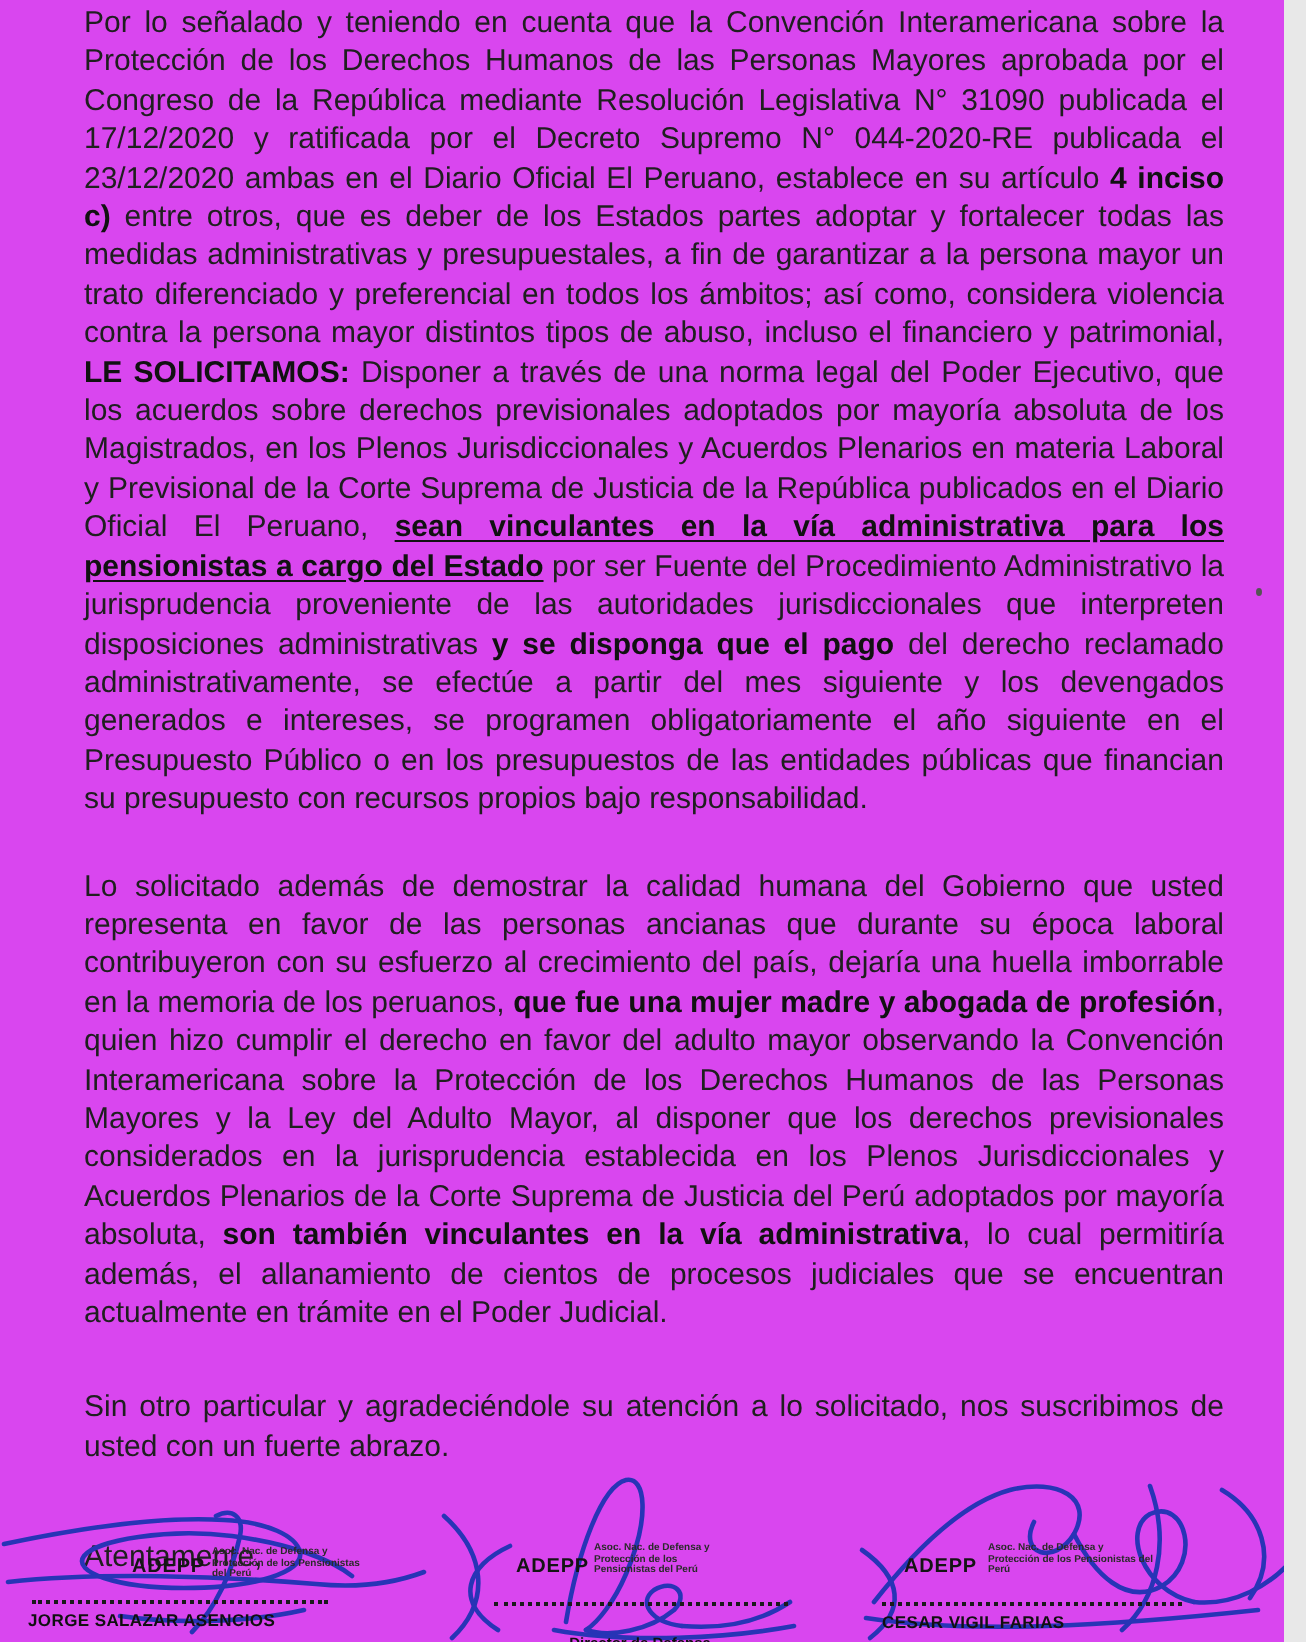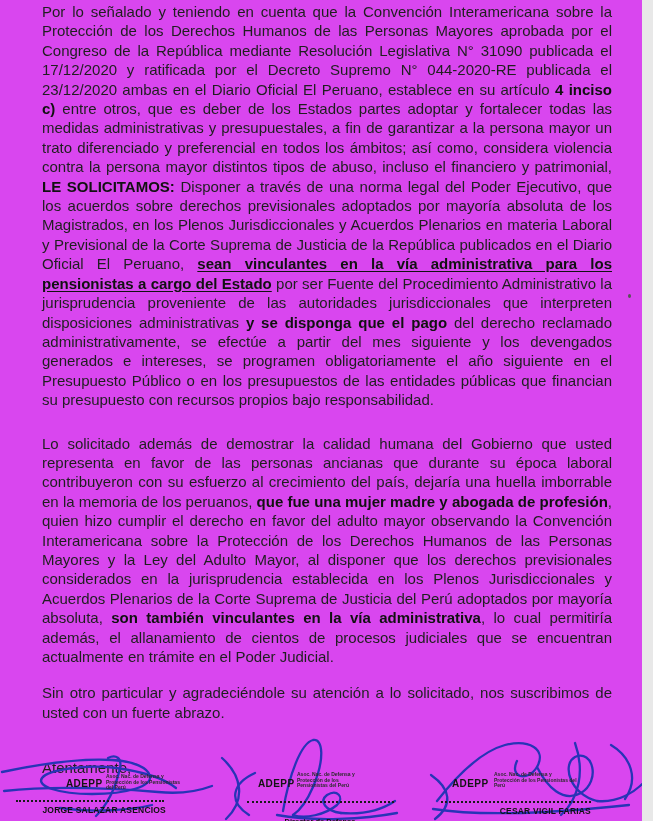--- a/index.html
+++ b/index.html
@@ -1,35 +1,35 @@
 <!DOCTYPE html>
 <html><head>
 <meta charset="utf-8">
 <style>
   html,body{margin:0;padding:0;}
   body{width:653px;height:821px;background:#e8e8e8;font-family:"Liberation Sans","DejaVu Sans",sans-serif;}
   .page{position:relative;width:642px;height:821px;background:#d946ef;overflow:hidden;color:#1d1d1d;}
   .content{position:absolute;left:42px;top:2px;width:570px;}
   .para{font-size:15px;line-height:19.4px;text-align:justify;margin:0;color:#1f1f1f;}
   .p1{margin-bottom:24px;}
-  .p2{margin-bottom:17px;}
+  .p2{margin-bottom:28px;}
   .p3{margin-bottom:36px;}
   .seg-normal{font-weight:400;}
   .seg-bold{font-weight:700;color:#111;}
   .seg-bold-underline{font-weight:700;color:#111;text-decoration:underline;text-underline-offset:2px;}
   .closing{font-size:15px;line-height:19.4px;margin:0;color:#1f1f1f;}
   .stray-dot{position:absolute;left:628px;top:294px;width:3px;height:4px;background:#555;border-radius:50%;}
 
   
   .sig-svg{position:absolute;pointer-events:none;}
   .stamp-org{position:absolute;font-weight:700;font-size:10px;letter-spacing:.4px;color:#141414;}
   .stamp-org::before{content:"";}
   .stamp-sub{position:absolute;font-size:5px;line-height:5.6px;font-weight:600;color:#2a2a2a;}
   .dotline{position:absolute;height:0;border-top:2.2px dotted #1a1a1a;}
-  .signer-name{position:absolute;font-weight:700;font-size:8.5px;letter-spacing:.2px;color:#101010;text-align:right;white-space:nowrap;}
+  .signer-name{position:absolute;font-weight:700;font-size:8.5px;letter-spacing:.2px;color:#101010;text-align:left;white-space:nowrap;}
   .signer-title{position:absolute;font-weight:700;font-size:7.5px;color:#101010;text-align:center;white-space:nowrap;}
 </style>
 </head>
 <body>
 
 <div class="page">
 
   <div class="content">
     <p class="para p1"><span class="seg-normal">Por lo señalado y teniendo en cuenta que la Convención Interamericana sobre la Protección de los Derechos Humanos de las Personas Mayores aprobada por el Congreso de la República mediante Resolución Legislativa N° 31090 publicada el 17/12/2020 y ratificada por el Decreto Supremo N° 044-2020-RE publicada el 23/12/2020 ambas en el Diario Oficial El Peruano, establece en su artículo </span><span class="seg-bold">4 inciso c)</span><span class="seg-normal"> entre otros, que es deber de los Estados partes adoptar y fortalecer todas las medidas administrativas y presupuestales, a fin de garantizar a la persona mayor un trato diferenciado y preferencial en todos los ámbitos; así como, considera violencia contra la persona mayor distintos tipos de abuso, incluso el financiero y patrimonial, </span><span class="seg-bold">LE SOLICITAMOS:</span><span class="seg-normal"> Disponer a través de una norma legal del Poder Ejecutivo, que los acuerdos sobre derechos previsionales adoptados por mayoría absoluta de los Magistrados, en los Plenos Jurisdiccionales y Acuerdos Plenarios en materia Laboral y Previsional de la Corte Suprema de Justicia de la República publicados en el Diario Oficial El Peruano, </span><span class="seg-bold-underline">sean vinculantes en la vía administrativa para los pensionistas a cargo del Estado</span><span class="seg-normal"> por ser Fuente del Procedimiento Administrativo la jurisprudencia proveniente de las autoridades jurisdiccionales que interpreten disposiciones administrativas </span><span class="seg-bold">y se disponga que el pago</span><span class="seg-normal"> del derecho reclamado administrativamente, se efectúe a partir del mes siguiente y los devengados generados e intereses, se programen obligatoriamente el año siguiente en el Presupuesto Público o en los presupuestos de las entidades públicas que financian su presupuesto con recursos propios bajo responsabilidad.</span></p>
     <p class="para p2"><span class="seg-normal">Lo solicitado además de demostrar la calidad humana del Gobierno que usted representa en favor de las personas ancianas que durante su época laboral contribuyeron con su esfuerzo al crecimiento del país, dejaría una huella imborrable en la memoria de los peruanos, </span><span class="seg-bold">que fue una mujer madre y abogada de profesión</span><span class="seg-normal">, quien hizo cumplir el derecho en favor del adulto mayor observando la Convención Interamericana sobre la Protección de los Derechos Humanos de las Personas Mayores y la Ley del Adulto Mayor, al disponer que los derechos previsionales considerados en la jurisprudencia establecida en los Plenos Jurisdiccionales y Acuerdos Plenarios de la Corte Suprema de Justicia del Perú adoptados por mayoría absoluta, </span><span class="seg-bold">son también vinculantes en la vía administrativa</span><span class="seg-normal">, lo cual permitiría además, el allanamiento de cientos de procesos judiciales que se encuentran actualmente en trámite en el Poder Judicial.</span></p>

